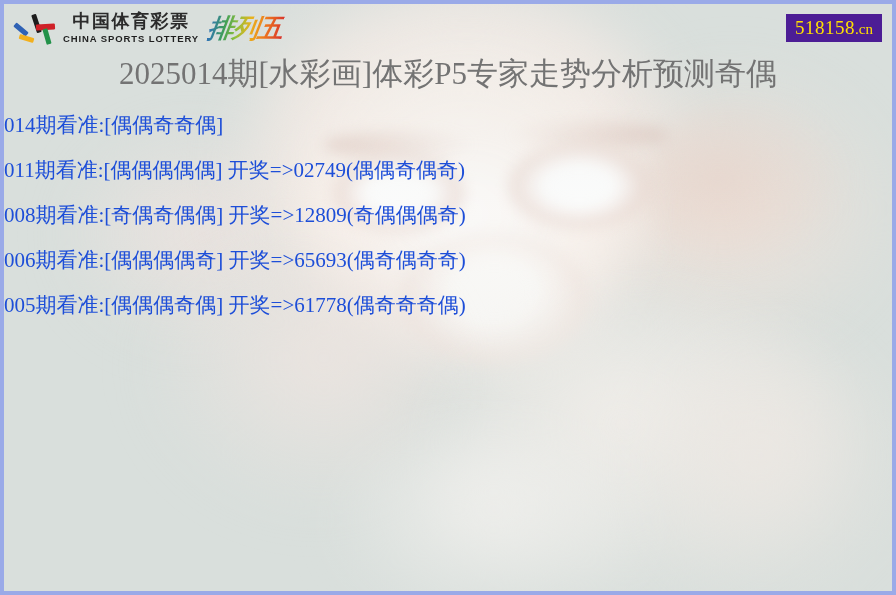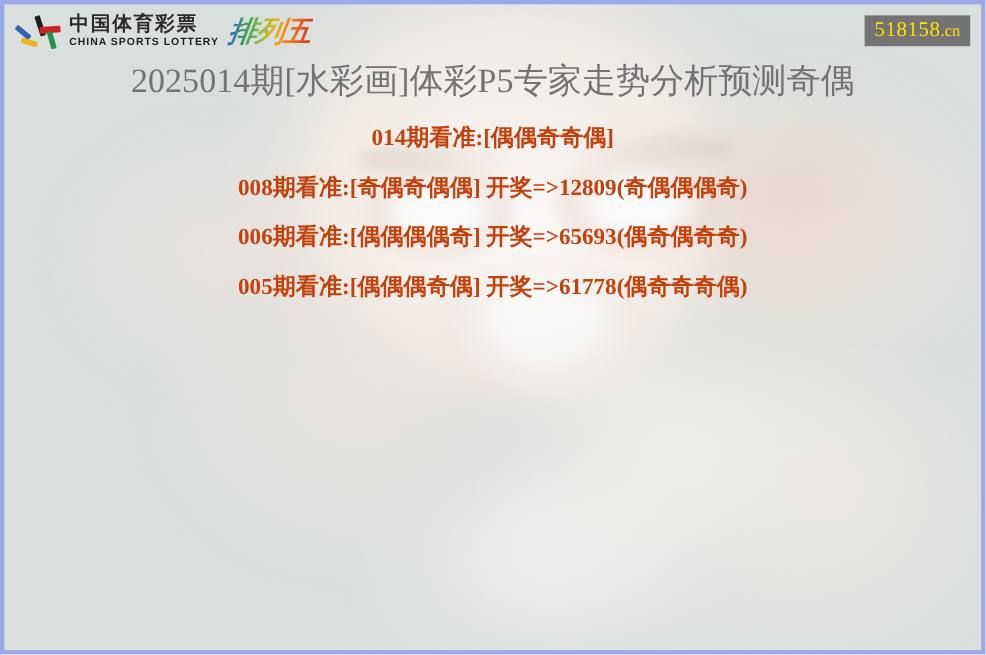--- a/index.html
+++ b/index.html
@@ -96,21 +96,21 @@
     position: absolute;
     border-radius: 1px;
     display: block;
   }
   .bm-blue   { width: 16px; height: 5px; background:#2f62b5; left: 1px;  top: 16px; transform: rotate(40deg); }
   .bm-yellow { width: 15px; height: 5px; background:#f2b01e; left: 7px;  top: 25px; transform: rotate(16deg); }
   .bm-black  { width: 19px; height: 5px; background:#1d1d1d; left: 15px; top: 10px; transform: rotate(72deg); }
   .bm-red    { width: 19px; height: 6px; background:#cf2128; left: 24px; top: 13px; transform: rotate(-4deg); }
   .bm-green  { width: 16px; height: 5px; background:#23924a; left: 27px; top: 23px; transform: rotate(74deg); }
 
-  .brand-cn-wrap { display:flex; flex-direction:column; line-height:1; }
+  .brand-cn-wrap { display:flex; flex-direction:column; line-height:1;align-items:center; }
   .brand-cn {
     font-family: "Liberation Sans", "DejaVu Sans", sans-serif;
     font-size: 18px;
     font-weight: 700;
     color: #2b2b2b;
     letter-spacing: 1.5px;
   }
   .brand-en {
     font-family: "Liberation Sans", "DejaVu Sans", sans-serif;
     font-size: 9.5px;
@@ -128,21 +128,21 @@
     margin-left: 2px;
     background: linear-gradient(92deg,#2f6fc0 0%, #3f9f57 22%, #8dbf3c 38%, #e9b21c 56%, #ef7d1d 74%, #d8322c 100%);
     -webkit-background-clip: text;
     background-clip: text;
     color: transparent;
     -webkit-text-fill-color: transparent;
     transform: skewX(-8deg);
   }
   .watermark {
     margin-left: auto;
-    background: #737373;
+    background: #4c1d95;
     color: #ffe000;
     font-family: "Liberation Serif", "DejaVu Serif", serif;
     font-size: 19px;
     line-height: 1;
     padding: 4px 9px 5px;
     letter-spacing: .5px;
   }
   .watermark .tld { font-size: 15px; letter-spacing: 0; }
 
   
@@ -158,27 +158,26 @@
     white-space: nowrap;
   }
 
   
   .rows {
     position: relative;
     z-index: 2;
     margin-top: 26px;
   }
   .row {
-    text-align: center;
-    color: #c2410c;
+    text-align: left;
+    color: #1d4ed8;
     font-size: 21px;
     line-height: 1;
     height: 45px;
     white-space: nowrap;
-    font-weight: bold;
   }
   .row .seg { white-space: pre; }
 </style>
 </head>
 <body>
 
 <div id="page">
 
   <div class="bg-art">
     <div class="wash w8"></div>
@@ -216,18 +215,19 @@
 
     <div class="watermark">
       <span>518158</span><span class="tld">.cn</span>
     </div>
   </div>
 
   <div class="title">2025014期[水彩画]体彩P5专家走势分析预测奇偶</div>
 
   <div class="rows">
     <div class="row"><span class="seg">014期看准:[偶偶奇奇偶]</span></div>
+    <div class="row"><span class="seg">011期看准:[偶偶偶偶偶] 开奖=&gt;02749(偶偶奇偶奇)</span></div>
     <div class="row"><span class="seg">008期看准:[奇偶奇偶偶] 开奖=&gt;12809(奇偶偶偶奇)</span></div>
     <div class="row"><span class="seg">006期看准:[偶偶偶偶奇] 开奖=&gt;65693(偶奇偶奇奇)</span></div>
     <div class="row"><span class="seg">005期看准:[偶偶偶奇偶] 开奖=&gt;61778(偶奇奇奇偶)</span></div>
   </div>
 
 </div>
 
 </body></html>

